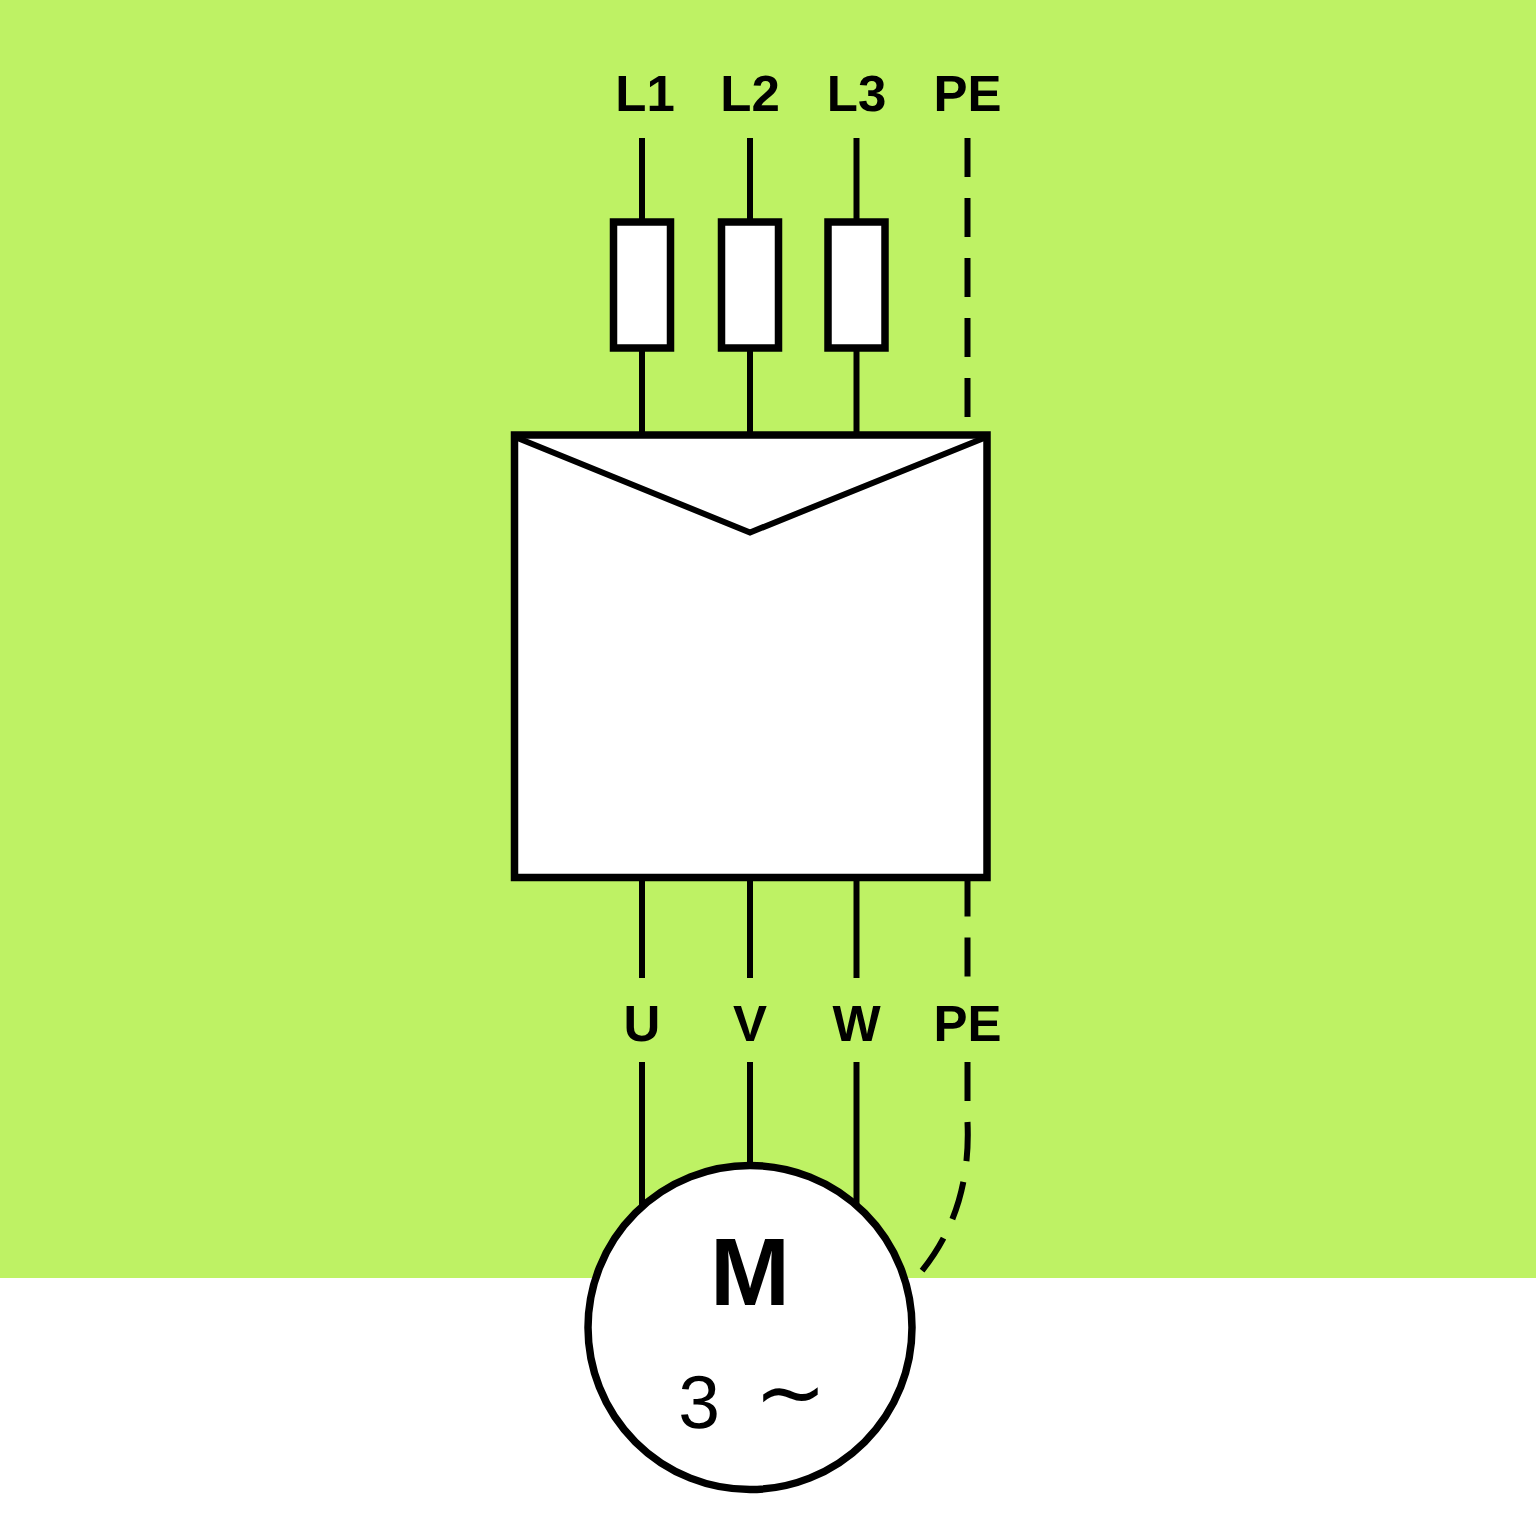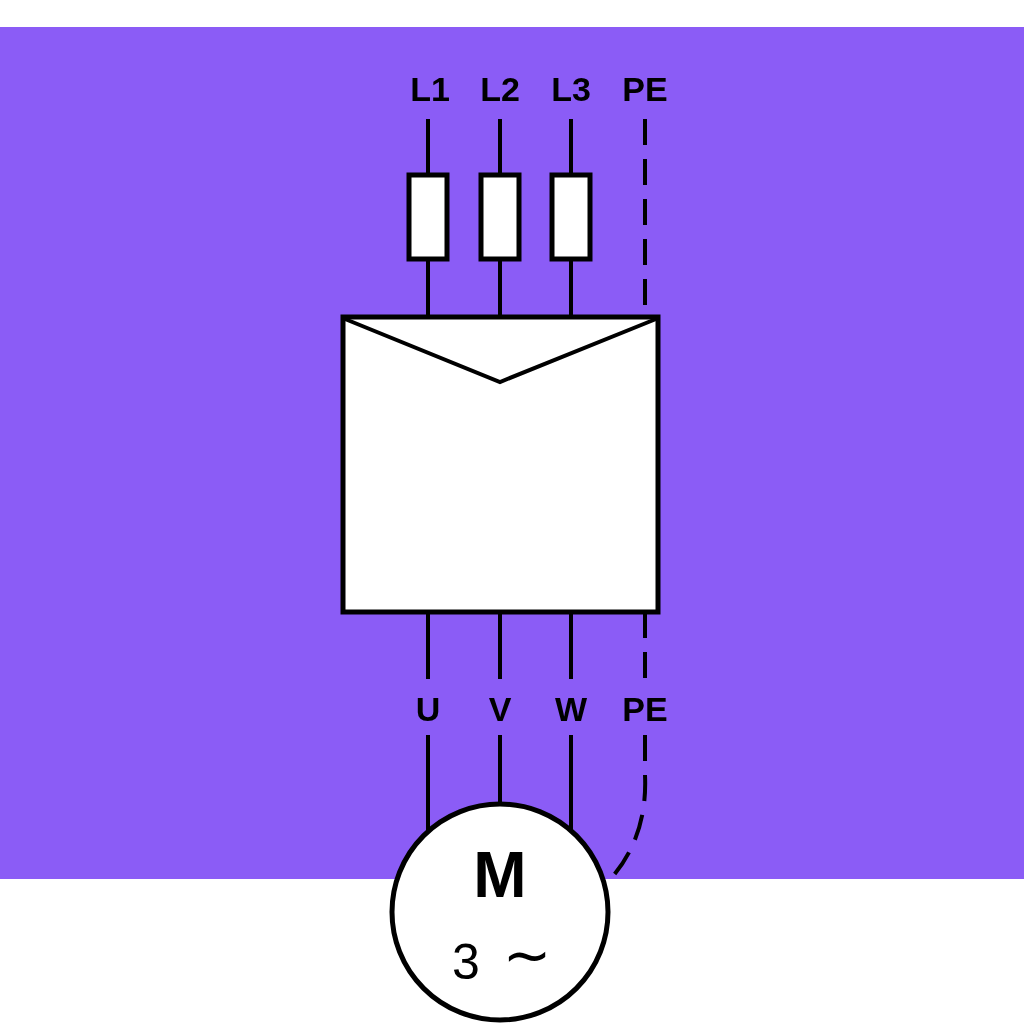--- a/index.html
+++ b/index.html
@@ -7,22 +7,21 @@
     padding: 0;
     background: #ffffff;
     width: 1024px;
     height: 1024px;
     font-family: "Liberation Sans", sans-serif;
   }
   .canvas {
     width: 1024px;
     height: 852px;
     position: relative;
-    background: #8b5cf6;
-    margin-top: 27px;
+    background: #bef264;
   }
   .wire {
     stroke: #000000;
     stroke-width: 4;
     fill: none;
   }
   .dashed {
     stroke-dasharray: 26 14;
   }
   .fuse {

